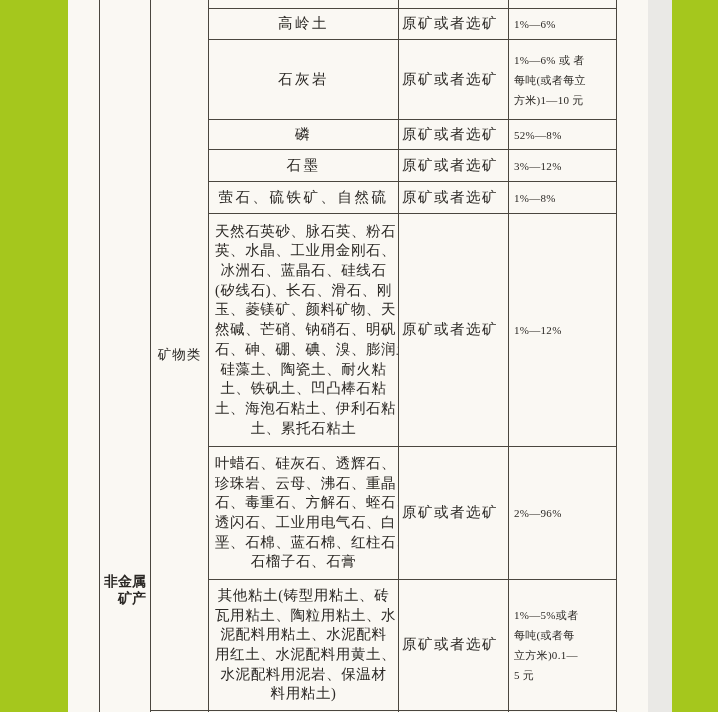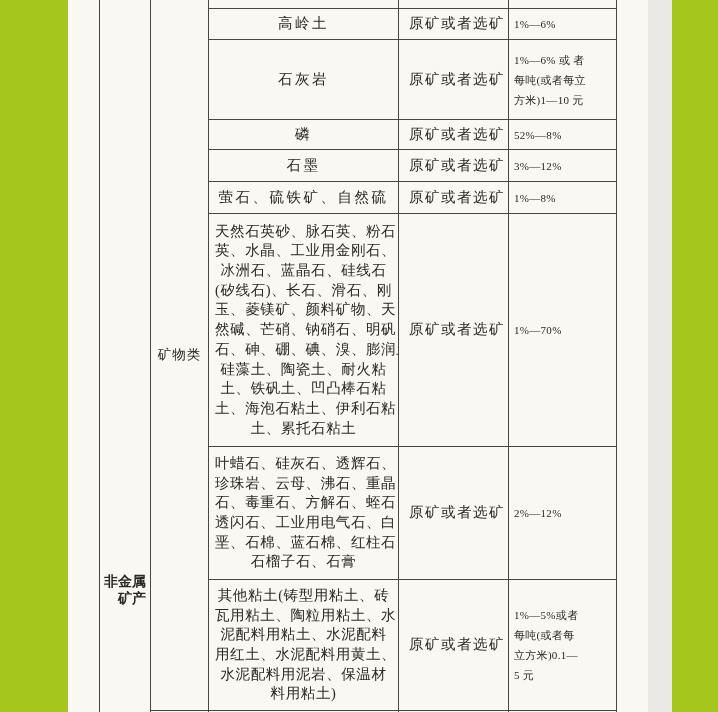--- a/index.html
+++ b/index.html
@@ -52,21 +52,21 @@
     border-top:none;
     text-align:center;
     font-size:13.5px; letter-spacing:1px;
   }
   td.names {
     text-align:center; padding:0 6px;
     white-space:pre; letter-spacing:0.6px;
   }
   td.names.sp { letter-spacing:2.5px; }
   td.basis {
-    text-align:right; letter-spacing:1.5px;
+    text-align:left; letter-spacing:1.5px;
     padding:0 3px;
   }
   td.rate {
     text-align:left; padding:0 2px 0 5px;
     white-space:pre; line-height:20px; letter-spacing:0.3px;
     font-size:11px;
   }
 </style>
 </head>
 <body>
@@ -129,31 +129,31 @@
 冰洲石、蓝晶石、硅线石
 (矽线石)、长石、滑石、刚
 玉、菱镁矿、颜料矿物、天
 然碱、芒硝、钠硝石、明矾
 石、砷、硼、碘、溴、膨润土、
 硅藻土、陶瓷土、耐火粘
 土、铁矾土、凹凸棒石粘
 土、海泡石粘土、伊利石粘
 土、累托石粘土</td>
       <td class="basis">原矿或者选矿</td>
-      <td class="rate">1%—70%</td>
+      <td class="rate">1%—12%</td>
     </tr>
     <tr class="r7">
       <td class="names">叶蜡石、硅灰石、透辉石、
 珍珠岩、云母、沸石、重晶
 石、毒重石、方解石、蛭石、
 透闪石、工业用电气石、白
 垩、石棉、蓝石棉、红柱石、
 石榴子石、石膏</td>
       <td class="basis">原矿或者选矿</td>
-      <td class="rate">2%—12%</td>
+      <td class="rate">2%—96%</td>
     </tr>
     <tr class="r8">
       <td class="names">其他粘土(铸型用粘土、砖
 瓦用粘土、陶粒用粘土、水
 泥配料用粘土、水泥配料
 用红土、水泥配料用黄土、
 水泥配料用泥岩、保温材
 料用粘土)</td>
       <td class="basis">原矿或者选矿</td>
       <td class="rate">1%—5%或者

